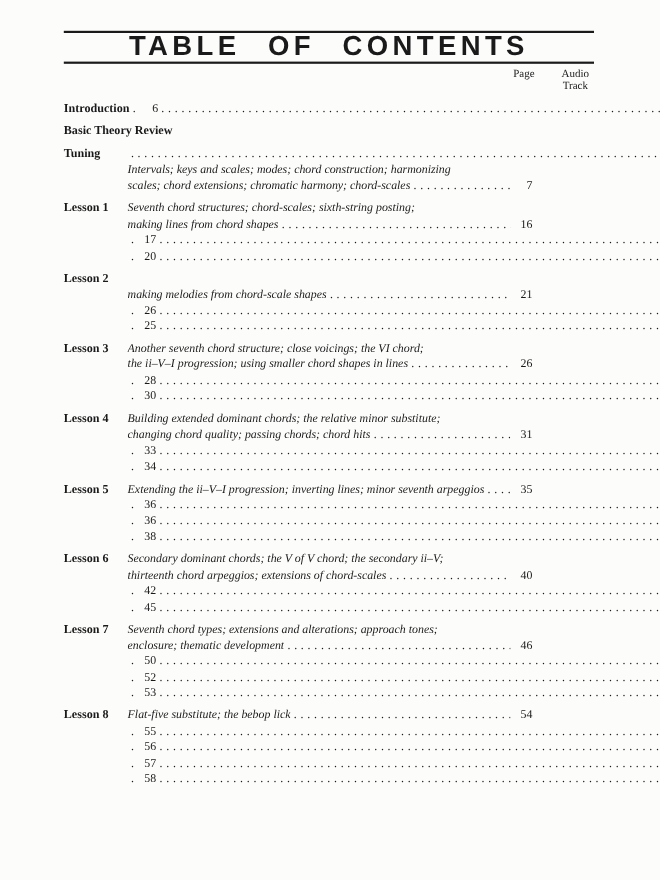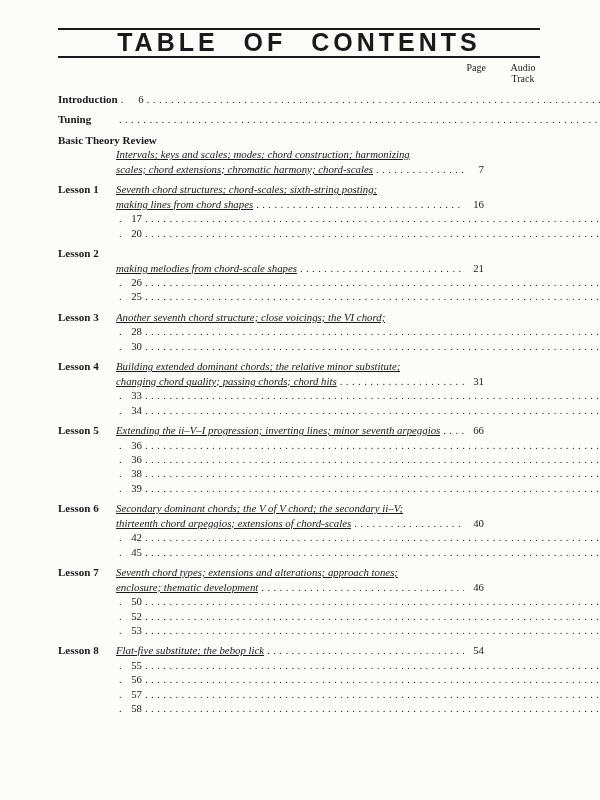--- a/index.html
+++ b/index.html
@@ -31,21 +31,21 @@
     font-family:Liberation Serif, serif;
   }
   .col-page { margin-right:20px; }
   .col-audio { display:flex; flex-direction:column; align-items:center; min-width:34px;justify-content:center; }
 
   .rows {}
   .row { display:flex; font-size:10.8px; line-height:14.45px; }
   .row.gap { margin-top:6px; }
   .lbl { flex:0 0 auto; min-width:58px; font-weight:bold; font-size:11px; white-space:nowrap; }
   .txt { flex:0 1 auto; min-width:0; overflow:hidden; white-space:nowrap; }
-  .it  { font-style:italic;text-decoration:underline; }
+  .it  { font-style:italic; }
   .lead, .l2 { flex:1 1 0; min-width:6px; overflow:hidden; }
   .lead::after, .l2::after {
     content:"...........................................................................................";
     letter-spacing:3.4px; white-space:nowrap; padding-left:3px;
   }
   .lead.off, .l2.off { min-width:0; }
   .lead.off::after, .l2.off::after { content:""; }
   .pg { flex:0 0 auto; min-width:20px; text-align:right; white-space:nowrap; }
   .pg.nop { min-width:0; }
   .tail { flex:0 0 56px; display:flex; }
@@ -71,38 +71,38 @@
       <div class="row">
         <span class="lbl">Introduction</span>
         <span class="txt"></span>
         <span class="lead"></span>
         <span class="pg">6</span>
         <span class="tail">
           <span class="l2"></span>
         </span>
       </div>
       <div class="row gap">
+        <span class="lbl">Basic Theory Review</span>
+        <span class="txt"></span>
+        <span class="lead off"></span>
+        <span class="pg nop"></span>
+        <span class="tail">
+          <span class="l2 off"></span>
+          <span class="trk"></span>
+        </span>
+      </div>
+      <div class="row gap">
         <span class="lbl">Tuning</span>
         <span class="txt"></span>
         <span class="lead"></span>
         <span class="pg nop"></span>
         <span class="tail">
           <span class="l2"></span>
         </span>
       </div>
-      <div class="row gap">
-        <span class="lbl">Basic Theory Review</span>
-        <span class="txt"></span>
-        <span class="lead off"></span>
-        <span class="pg nop"></span>
-        <span class="tail">
-          <span class="l2 off"></span>
-          <span class="trk"></span>
-        </span>
-      </div>
       <div class="row">
         <span class="lbl"></span>
         <span class="txt it">Intervals; keys and scales; modes; chord construction; harmonizing</span>
         <span class="lead off"></span>
         <span class="pg nop"></span>
         <span class="tail">
           <span class="l2 off"></span>
           <span class="trk"></span>
         </span>
       </div>
@@ -196,20 +196,30 @@
         <span class="txt it">Another seventh chord structure; close voicings; the VI chord;</span>
         <span class="lead off"></span>
         <span class="pg nop"></span>
         <span class="tail">
           <span class="l2 off"></span>
           <span class="trk"></span>
         </span>
       </div>
       <div class="row">
         <span class="lbl"></span>
+        <span class="txt it">the ii–V–I progression; using smaller chord shapes in lines</span>
+        <span class="lead"></span>
+        <span class="pg">26</span>
+        <span class="tail">
+          <span class="l2 off"></span>
+          <span class="trk"></span>
+        </span>
+      </div>
+      <div class="row">
+        <span class="lbl"></span>
         <span class="txt">“Blues for Charlie” Accompaniment</span>
         <span class="lead"></span>
         <span class="pg">28</span>
         <span class="tail">
           <span class="l2"></span>
         </span>
       </div>
       <div class="row">
         <span class="lbl"></span>
         <span class="txt">“Blues for Charlie”</span>
@@ -254,21 +264,21 @@
         <span class="lead"></span>
         <span class="pg">34</span>
         <span class="tail">
           <span class="l2"></span>
         </span>
       </div>
       <div class="row gap">
         <span class="lbl">Lesson 5</span>
         <span class="txt it">Extending the ii–V–I progression; inverting lines; minor seventh arpeggios</span>
         <span class="lead"></span>
-        <span class="pg">66</span>
+        <span class="pg">35</span>
         <span class="tail">
           <span class="l2 off"></span>
           <span class="trk"></span>
         </span>
       </div>
       <div class="row">
         <span class="lbl"></span>
         <span class="txt">“Too, Too Smooth” Accompaniment</span>
         <span class="lead"></span>
         <span class="pg">36</span>
@@ -283,29 +293,20 @@
         <span class="pg">36</span>
         <span class="tail">
           <span class="l2"></span>
         </span>
       </div>
       <div class="row">
         <span class="lbl"></span>
         <span class="txt">“Too, Too Smooth”</span>
         <span class="lead"></span>
         <span class="pg">38</span>
-        <span class="tail">
-          <span class="l2"></span>
-        </span>
-      </div>
-      <div class="row">
-        <span class="lbl"></span>
-        <span class="txt">“Too, Too Smooth, Too”</span>
-        <span class="lead"></span>
-        <span class="pg">39</span>
         <span class="tail">
           <span class="l2"></span>
         </span>
       </div>
       <div class="row gap">
         <span class="lbl">Lesson 6</span>
         <span class="txt it">Secondary dominant chords; the V of V chord; the secondary ii–V;</span>
         <span class="lead off"></span>
         <span class="pg nop"></span>
         <span class="tail">

